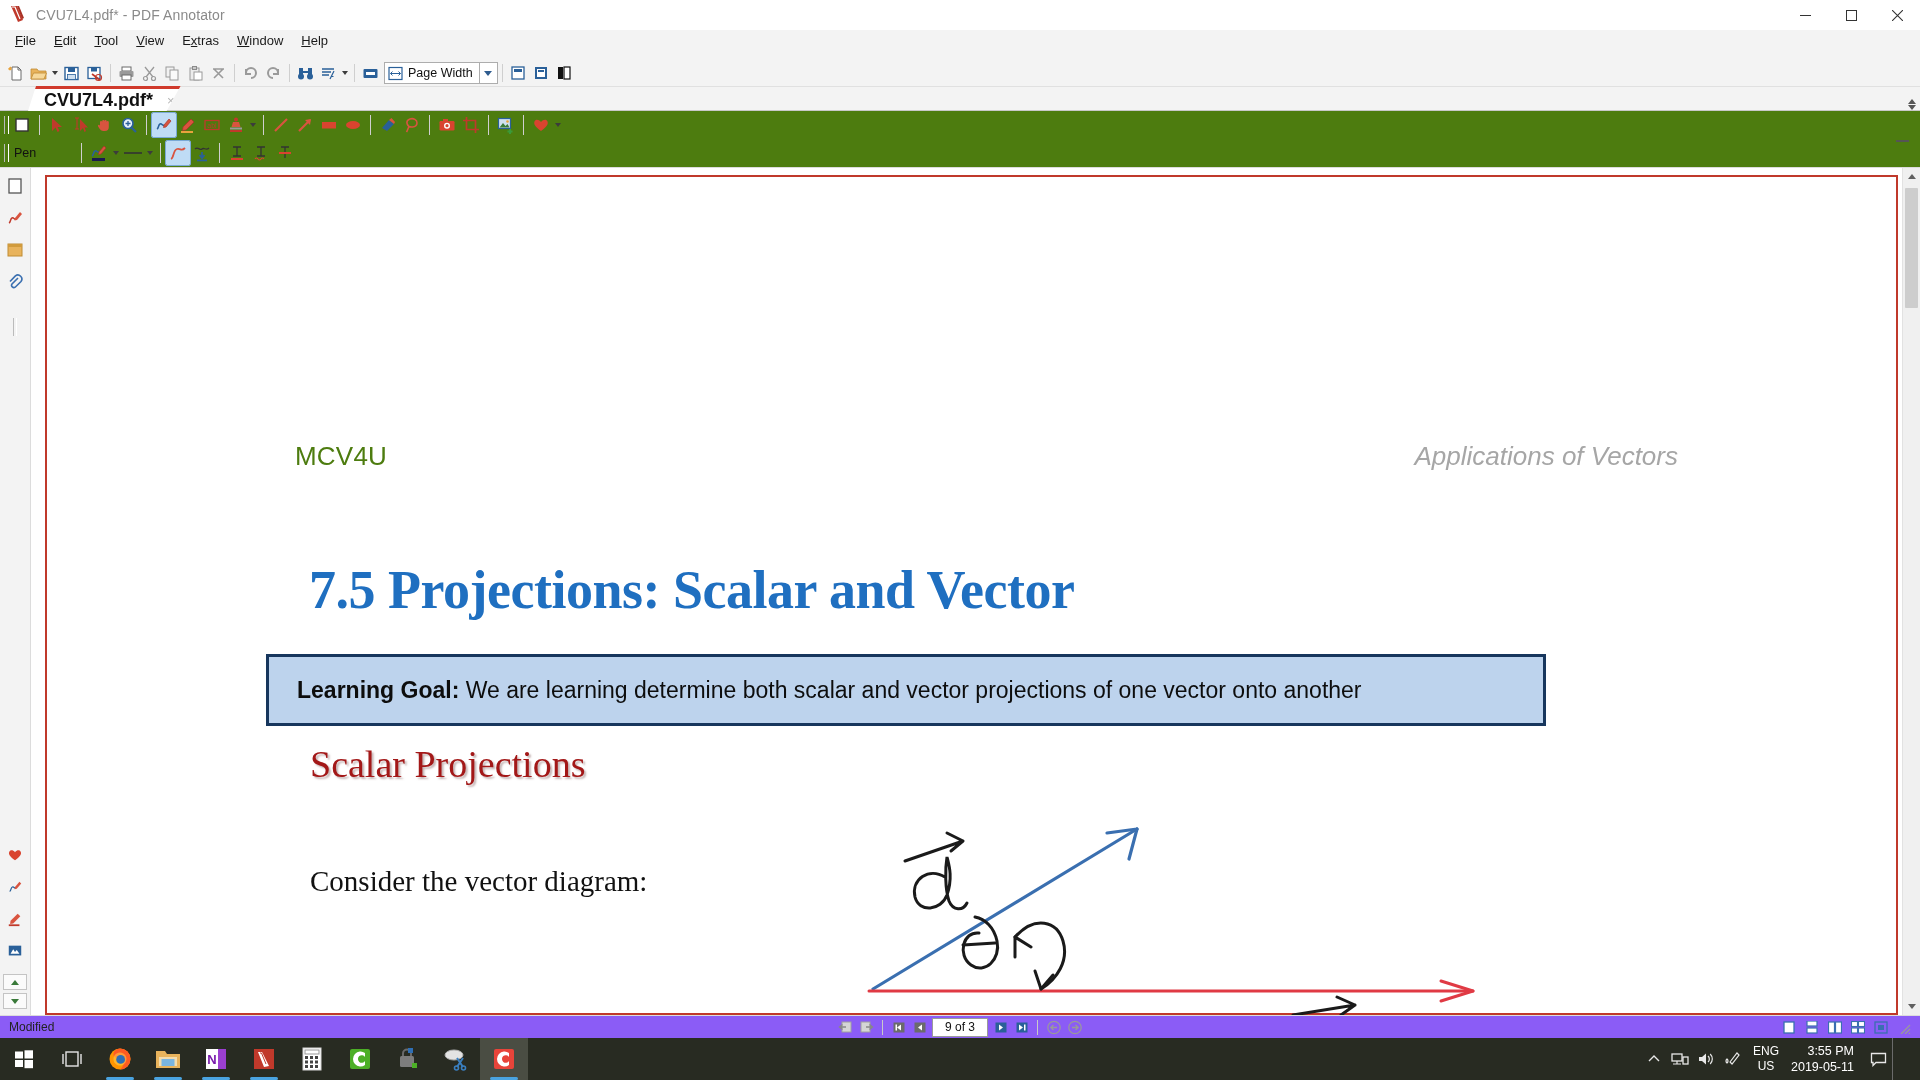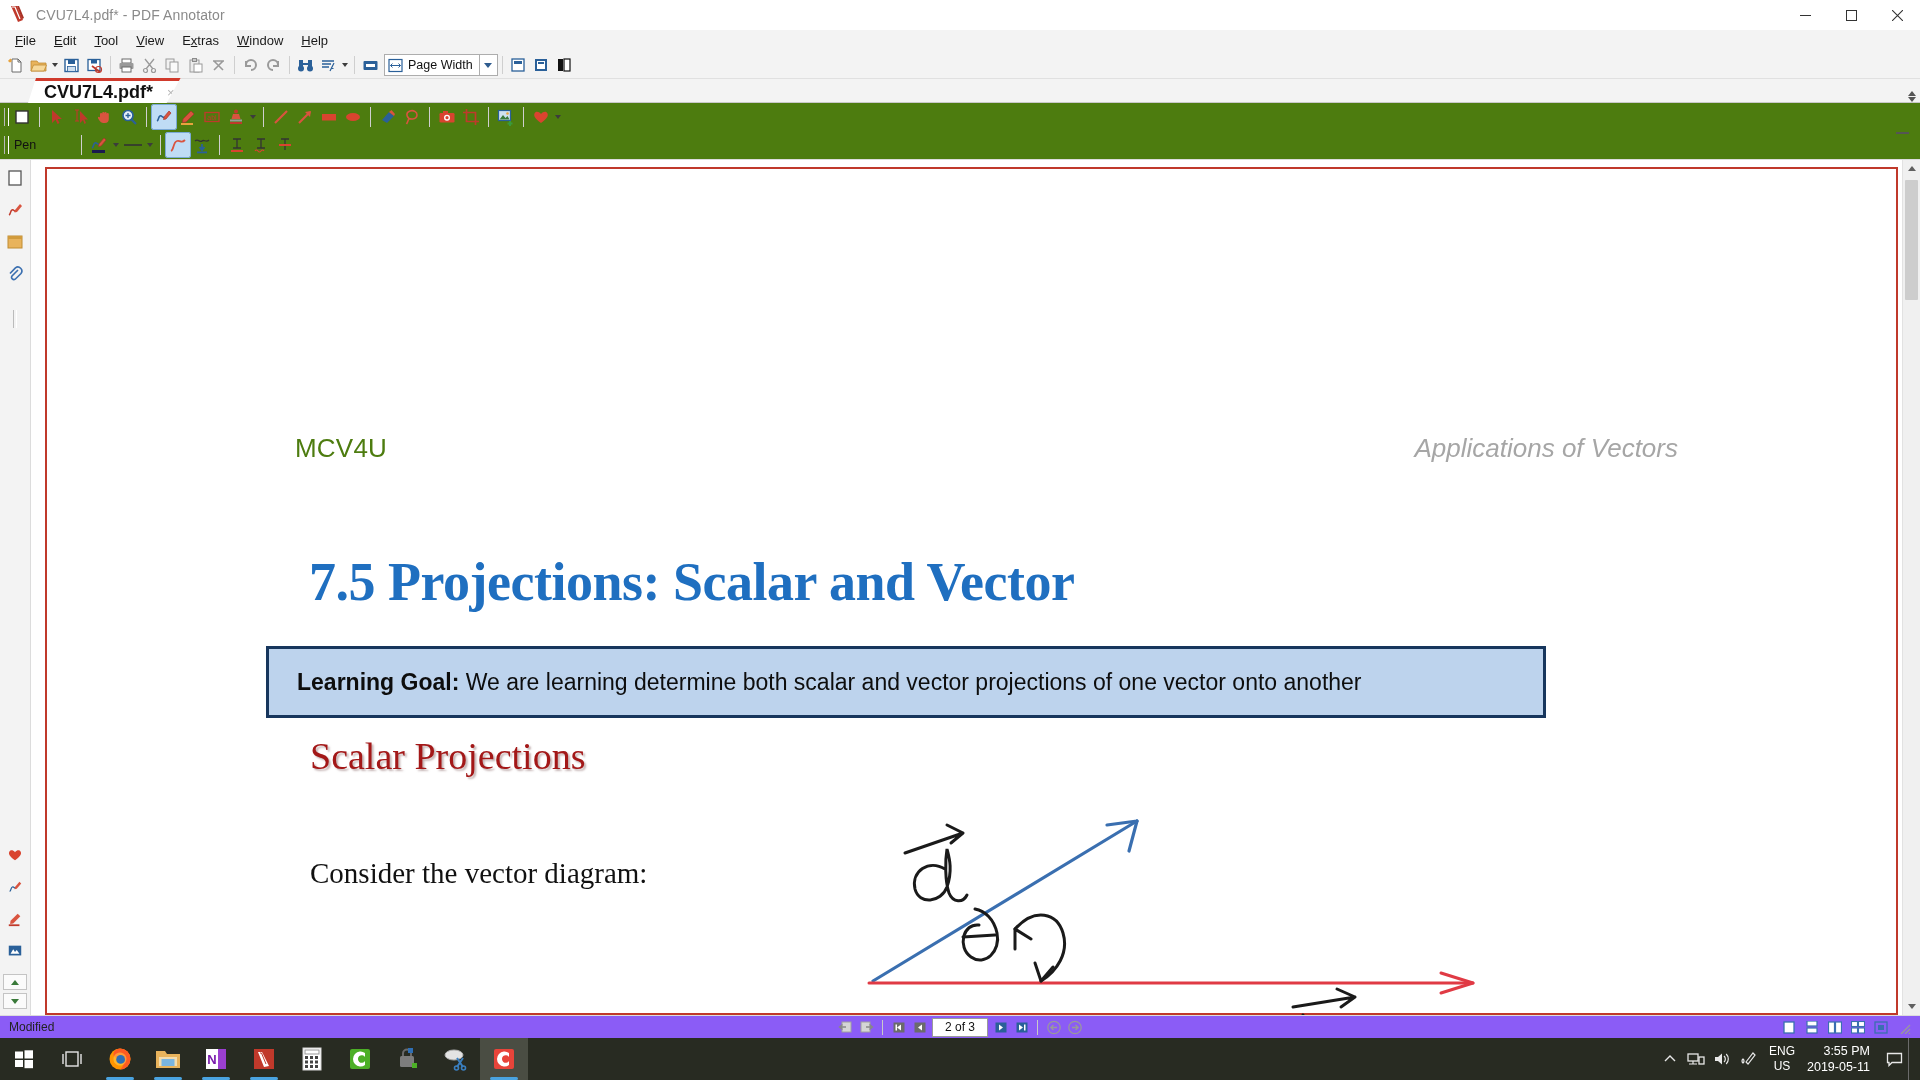--- a/index.html
+++ b/index.html
@@ -19,21 +19,21 @@
   .tb-spacer{flex:1;}
   .tb-btns{display:flex;height:30px;}
   .tb-btn{width:46px;height:30px;display:flex;align-items:center;justify-content:center;color:#555;font-size:13px;}
 
   
   .menubar{height:22px;background:#f3f3f3;display:flex;align-items:center;padding-left:6px;flex:0 0 22px;}
   .menu-item{font-size:13px;color:#1a1a1a;padding:2px 9px;line-height:16px;cursor:default;}
   .menu-item u{text-decoration:underline;}
 
   
-  .maintoolbar{height:26px;background:#f3f3f3;display:flex;align-items:center;padding-left:4px;flex:0 0 26px;border-bottom:1px solid #e0e0e0;}
+  .maintoolbar{height:26px;background:#f3f3f3;display:flex;align-items:center;padding-left:4px;flex:0 0 26px;border-bottom:1px solid #e0e0e0;margin-top:8px;}
   .tbi{width:23px;height:22px;display:flex;align-items:center;justify-content:center;position:relative;}
   .tbsep{width:1px;height:18px;background:#cfcfcf;margin:0 4px;}
   .tbcaret{width:10px;height:22px;display:flex;align-items:center;justify-content:center;}
   .tbcaret:after{content:"";border-left:3px solid transparent;border-right:3px solid transparent;border-top:4px solid #3c3c3c;}
   .zoombox{display:flex;align-items:center;height:20px;background:#fff;border:1px solid #adadad;margin-left:2px;}
   .zoombox .zv{font-size:12.5px;color:#111;padding:0 6px 0 4px;white-space:nowrap;}
   .zoombox .zicon{width:18px;height:18px;display:flex;align-items:center;justify-content:center;margin-left:1px;}
   .zoomdd{width:17px;height:20px;border-left:1px solid #adadad;display:flex;align-items:center;justify-content:center;background:#fff;}
   .zoomdd:after{content:"";border-left:4px solid transparent;border-right:4px solid transparent;border-top:5px solid #2f5c8f;}
 
@@ -109,21 +109,21 @@
   .pagefield{height:17px;min-width:46px;background:#fff;border:1px solid #9a9a9a;display:flex;align-items:center;
        justify-content:center;font-size:12px;color:#111;padding:0 4px;margin:0 2px;}
   .status-right{position:absolute;right:6px;display:flex;align-items:center;gap:2px;}
 
   
   .taskbar{height:42px;background:#282b22;display:flex;align-items:center;flex:0 0 42px;position:relative;}
   .tb-start{width:48px;height:42px;display:flex;align-items:center;justify-content:center;}
   .tb-task{width:48px;height:42px;display:flex;align-items:center;justify-content:center;position:relative;}
   .tb-task.active{background:#4a4d43;}
   .tb-task .ul{position:absolute;bottom:0;left:10px;right:10px;height:3px;background:#4aa3e0;border-radius:2px;}
-  .tray{position:absolute;right:0;top:0;height:42px;display:flex;align-items:center;padding-right:4px;}
+  .tray{position:absolute;right:0;top:0;height:42px;display:flex;align-items:center;padding-right:20px;}
   .tray-ic{width:26px;height:42px;display:flex;align-items:center;justify-content:center;color:#e8e8e8;}
   .tray-lang{display:flex;flex-direction:column;align-items:center;justify-content:center;color:#fff;font-size:12px;line-height:15px;padding:0 8px;}
   .tray-clock{display:flex;flex-direction:column;align-items:flex-end;justify-content:center;color:#fff;font-size:12.5px;line-height:16px;padding:0 10px 0 4px;}
   .tray-action{width:28px;height:42px;display:flex;align-items:center;justify-content:center;}
   .showdesk{width:7px;height:42px;border-left:1px solid #6b6b6b;}
 </style>
 </head>
 <body>
 
 <div class="app">
@@ -640,21 +640,21 @@
             <path d="M9 3.5 L5 6.5 L9 9.5 Z" fill="#fff"></path>
             <rect x="3.5" y="3.5" width="1.5" height="6" fill="#fff"></rect>
           </svg>
       </div>
       <div class="sbtn">
         <svg width="14" height="13" viewBox="0 0 14 13">
             <rect x="1.5" y="1.5" width="11" height="10" fill="#6b6b6b"></rect>
             <path d="M9 3.5 L5 6.5 L9 9.5 Z" fill="#fff"></path>
           </svg>
       </div>
-      <div class="pagefield">2 of 3</div>
+      <div class="pagefield">9 of 3</div>
       <div class="sbtn">
         <svg width="14" height="13" viewBox="0 0 14 13">
             <rect x="1.5" y="1.5" width="11" height="10" fill="#2a6099"></rect>
             <path d="M5 3.5 L9 6.5 L5 9.5 Z" fill="#fff"></path>
           </svg>
       </div>
       <div class="sbtn">
         <svg width="14" height="13" viewBox="0 0 14 13">
             <rect x="1.5" y="1.5" width="11" height="10" fill="#2a6099"></rect>
             <path d="M4 3.5 L8 6.5 L4 9.5 Z" fill="#fff"></path>

